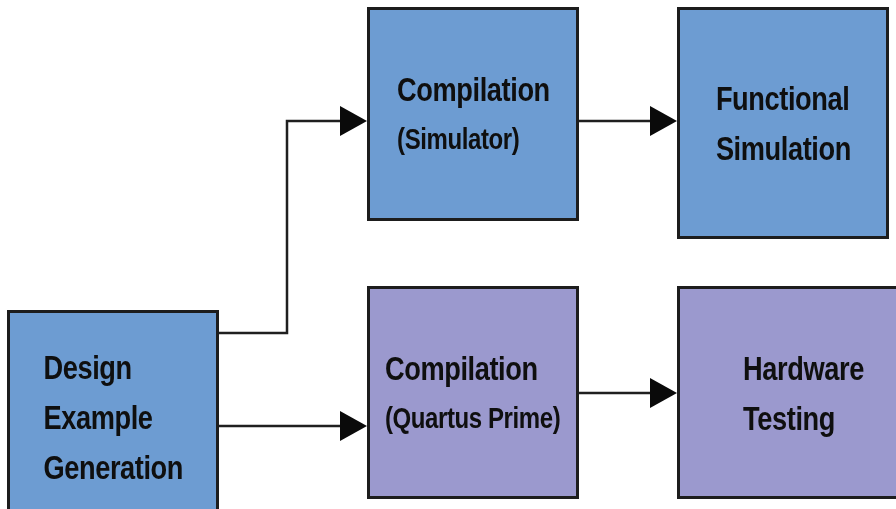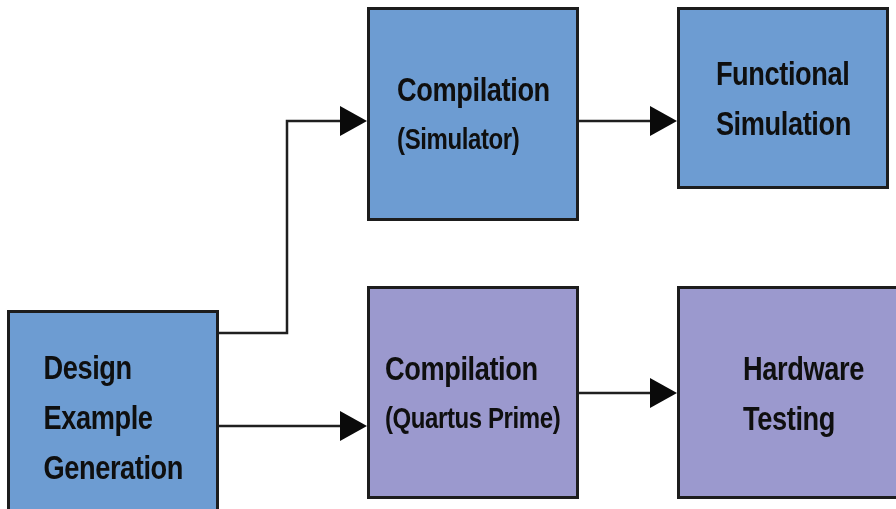--- a/index.html
+++ b/index.html
@@ -52,21 +52,21 @@
     letter-spacing: -0.5px;
     line-height: 50px;
     white-space: nowrap;
   }
   .line     { font-size: 34px; }
   .line.sub { font-size: 30px; }
 
   
   #node-design  { left: 7px;   top: 294px; width: 212px; height: 213px; margin-top: 16px; }
   #node-sim     { left: 367px; top: 7px;   width: 212px; height: 214px; }
-  #node-func    { left: 677px; top: 7px;   width: 212px; height: 182px; }
+  #node-func    { left: 677px; top: 7px;   width: 212px; height: 232px; }
   #node-quartus { left: 367px; top: 286px; width: 212px; height: 213px; }
   #node-hw      { left: 677px; top: 286px; width: 253px; height: 213px; }
 </style>
 </head>
 <body>
 
 <div class="canvas">
 
   <svg class="connectors" viewBox="0 0 896 509" xmlns="http://www.w3.org/2000/svg">
     <g>

